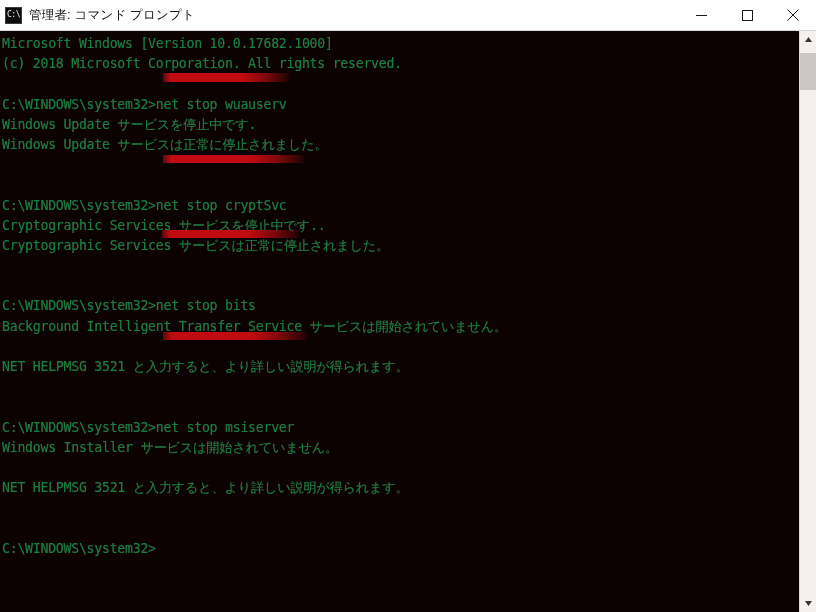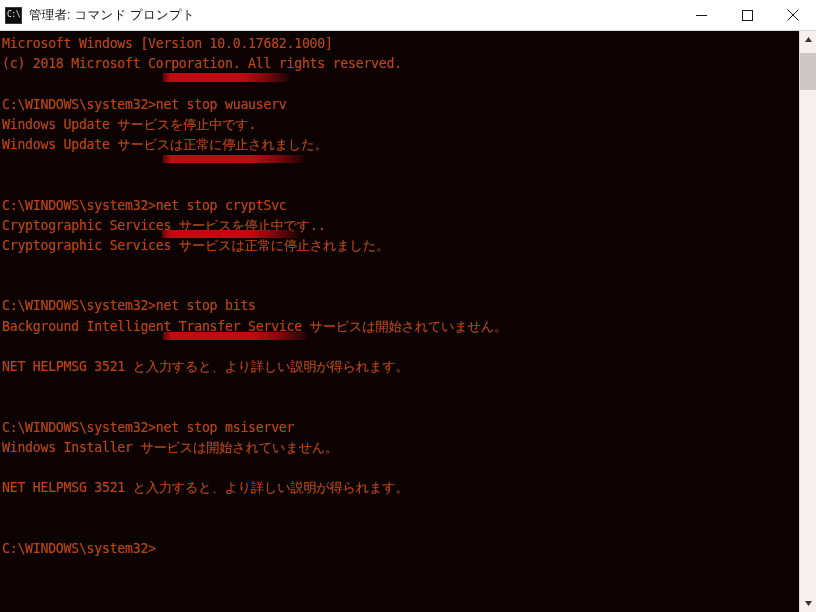--- a/index.html
+++ b/index.html
@@ -96,21 +96,21 @@
   }
 
   .console-text {
     position: absolute;
     top: 3px;
     left: 2px;
     right: 0;
     font-family: "DejaVu Sans Mono", "Liberation Mono", monospace;
     font-size: 13.2px;
     line-height: 20.2px;
-    color: #c2410c;
+    color: #15803d;
     white-space: pre;
     letter-spacing: -0.25px;
     text-shadow: 0 0 1px rgba(200,200,200,0.25);
   }
   .line {
     height: 20.2px;
     white-space: pre;
   }
 
   

